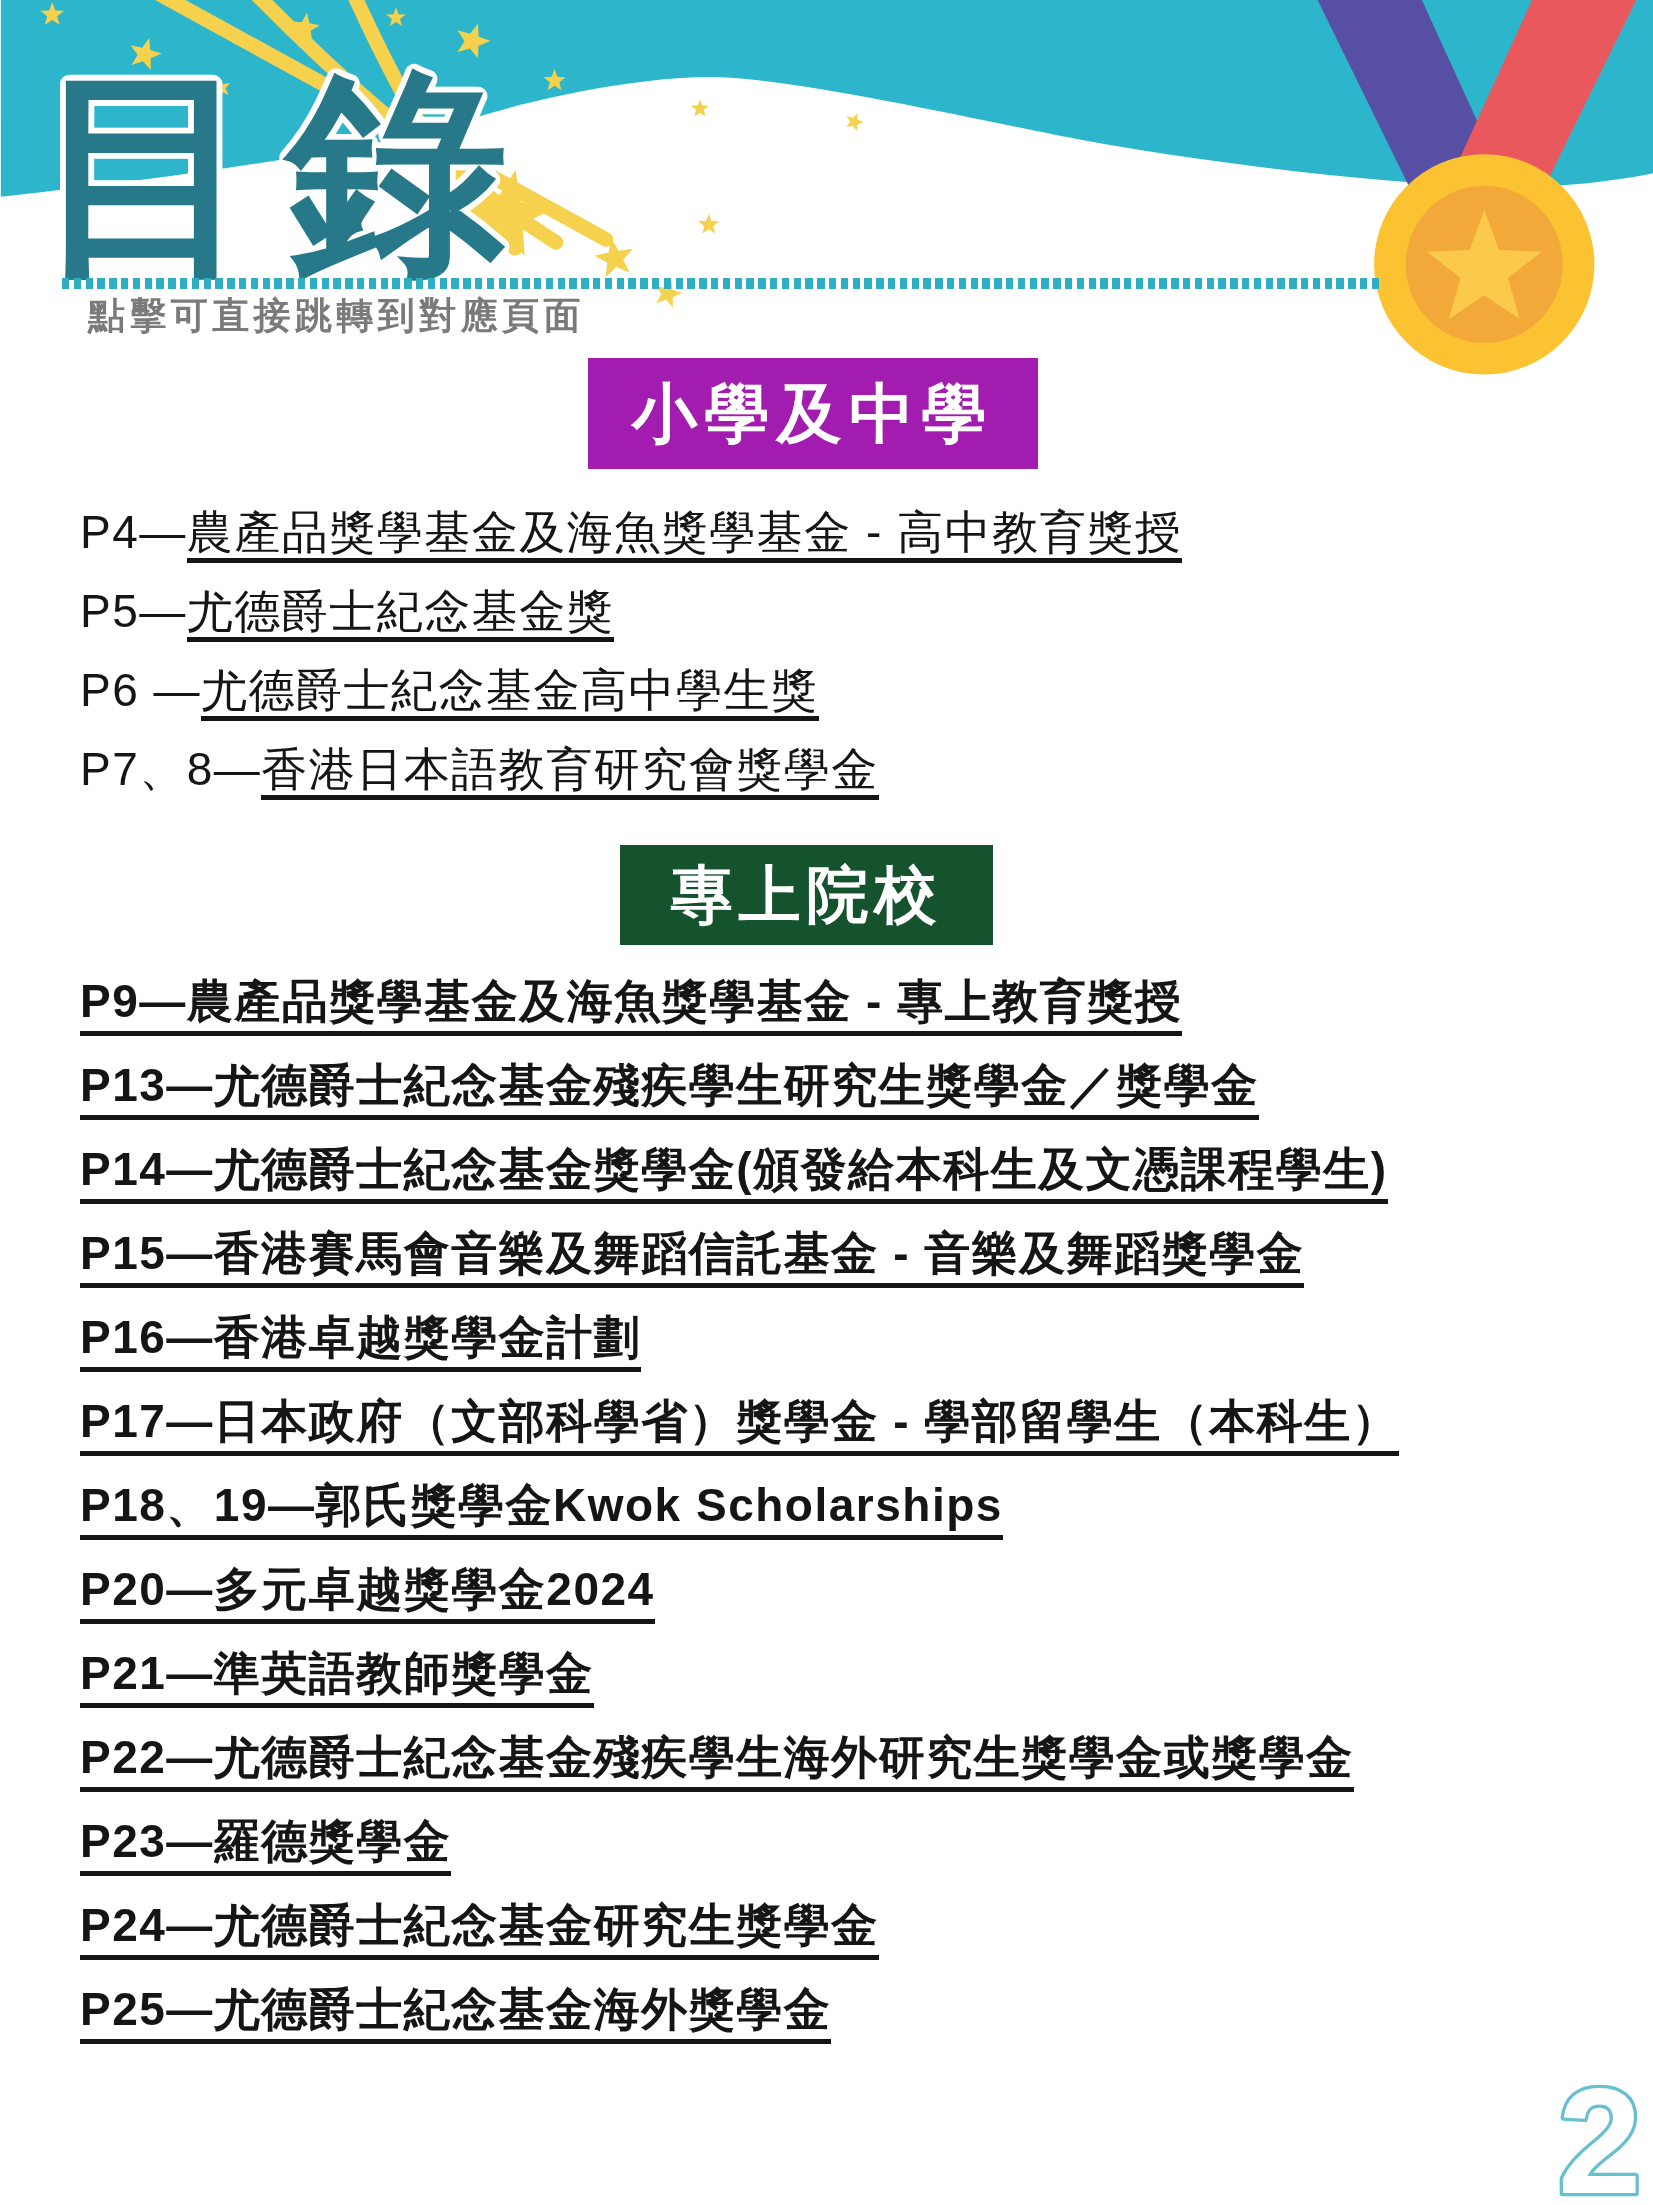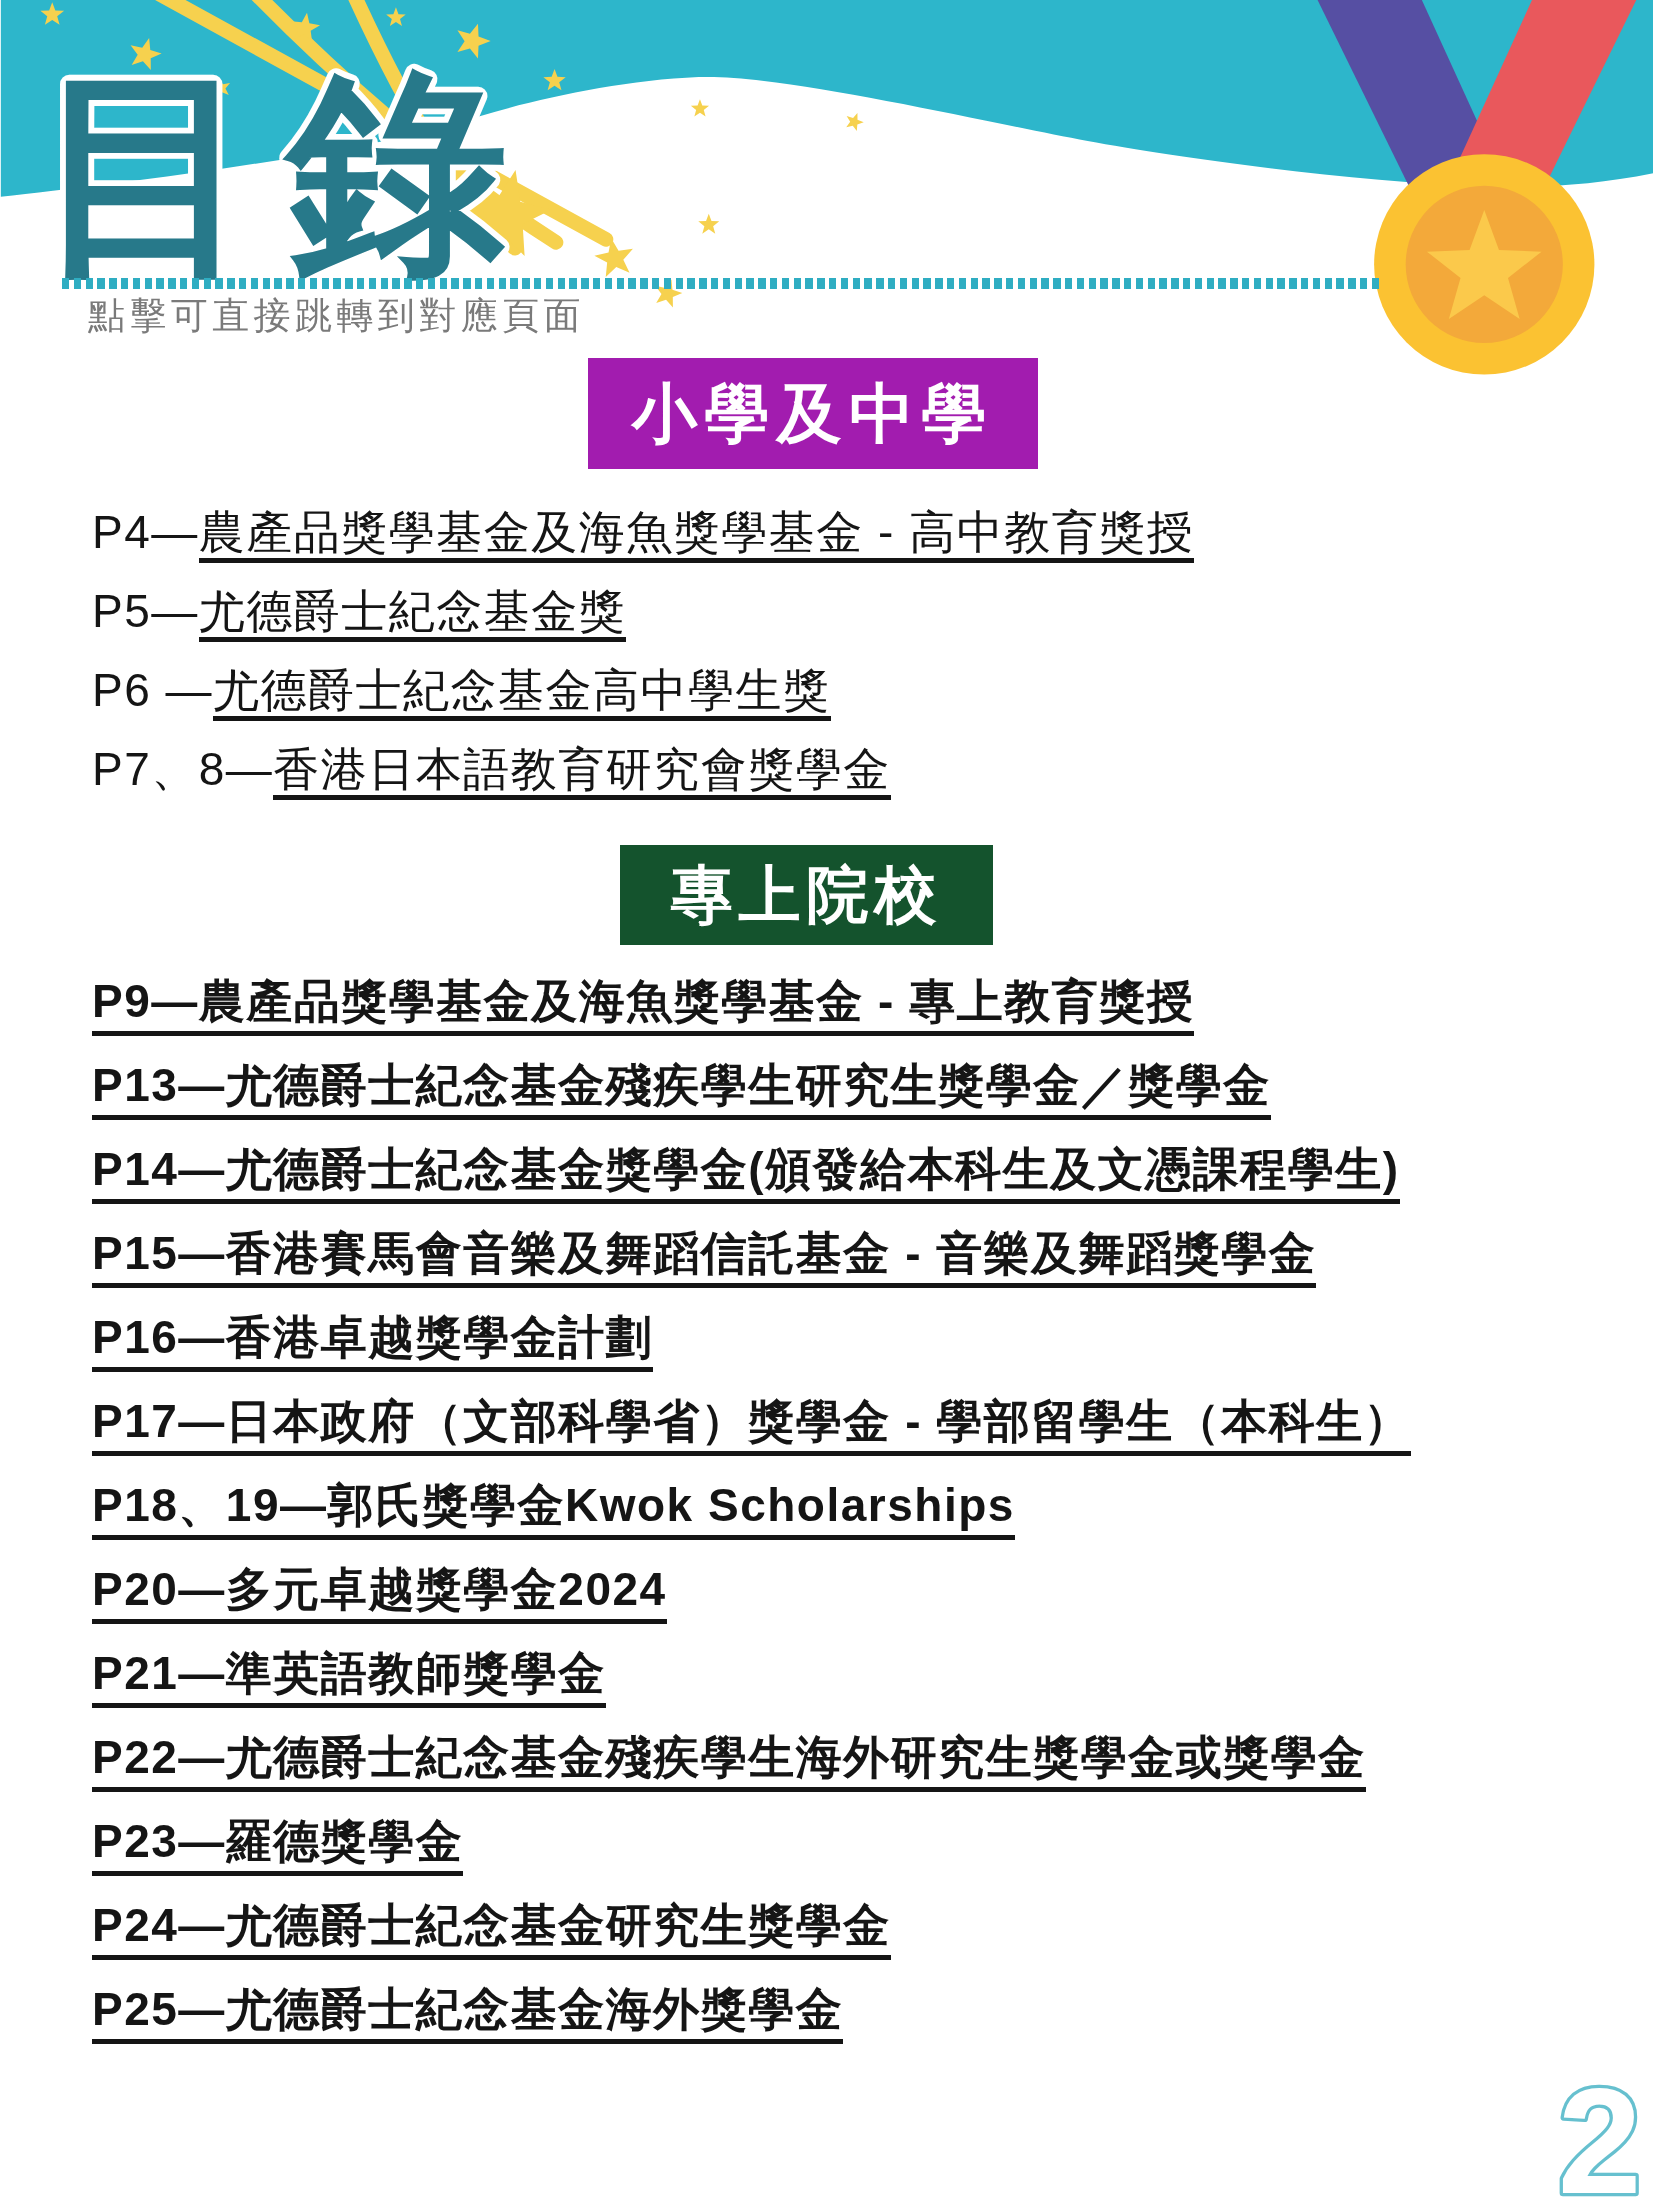--- a/index.html
+++ b/index.html
@@ -11,32 +11,32 @@
   }
   .page{position:relative;width:1654px;height:1546px;background:#fff;}
   .header-svg{position:absolute;left:0;top:0;width:1654px;height:470px;display:block;}
 
   .dotted-line{
     position:absolute;left:62px;top:278px;width:1319px;height:11px;
     background:repeating-linear-gradient(90deg,#2FADC2 0 7.4px,transparent 7.4px 11.8px);
   }
   .subtitle{
     position:absolute;left:88px;top:296px;
-    font-size:37px;letter-spacing:4.4px;color:#7a7a7a;font-weight:400;line-height:1.1;
+    font-size:37px;letter-spacing:4.4px;color:#7a7a7a;font-weight:700;line-height:1.1;
     white-space:nowrap;
   }
 
   .badge{
     position:absolute;display:flex;align-items:center;justify-content:center;
     color:#ffffff;font-weight:700;white-space:nowrap;
   }
   .badge-yellow{left:588px;top:358px;width:450px;height:111px;background:#a21caf;font-size:65px;letter-spacing:7.4px;}
   .badge-red{left:620px;top:845px;width:373px;height:100px;background:#14532d;font-size:62px;letter-spacing:5.9px;}
 
-  .toc-list{position:absolute;left:92px;}
+  .toc-list{position:absolute;left:80px;}
   #list-0{top:509px;}
   #list-1{top:978px;font-weight:bold;}
   .toc-row{
     display:block;width:max-content;height:53px;margin-bottom:26px;
     font-size:46px;line-height:1;letter-spacing:1.5px;
     color:#151515;text-decoration:none;white-space:nowrap;
   }
   .toc-prefix{color:#151515;}
   .u{border-bottom:5.9px solid #151515;}
   .u-all{border-bottom:5.9px solid #151515;}

